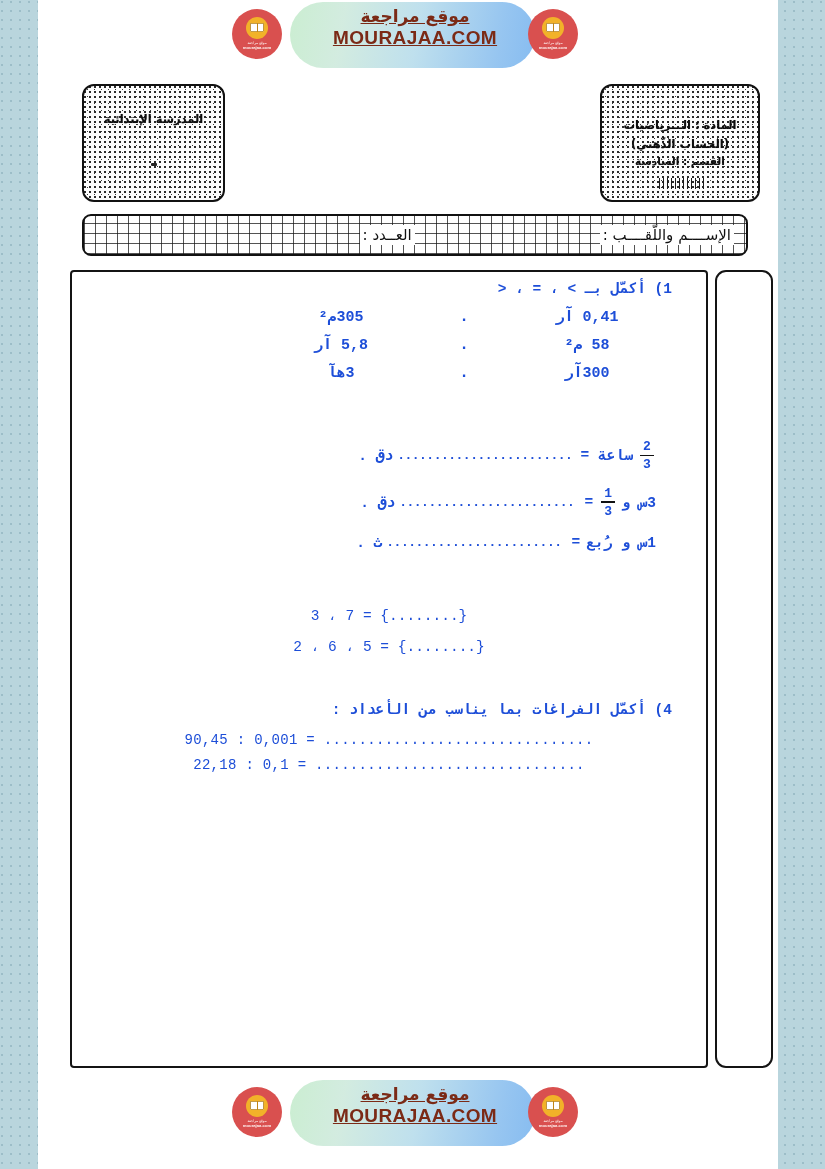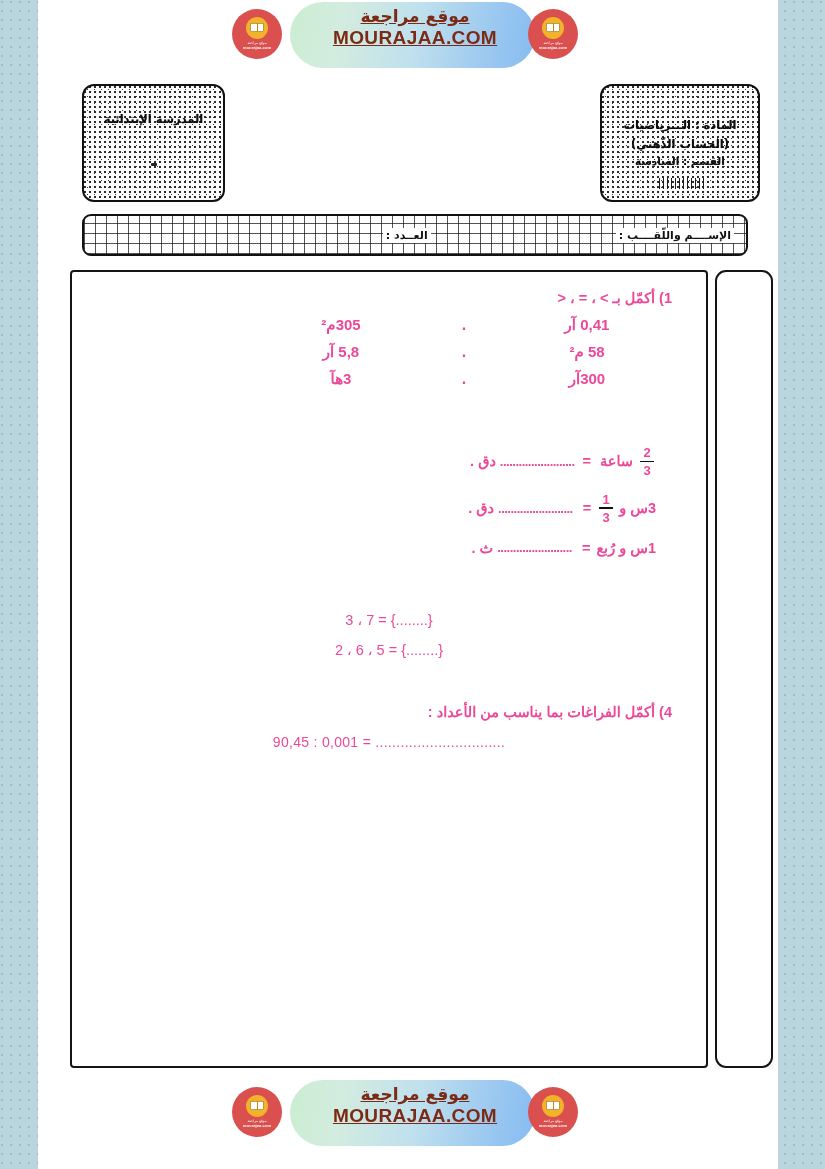--- a/index.html
+++ b/index.html
@@ -217,22 +217,22 @@
   .namebar-row {
     position: relative;
     z-index: 3;
     display: flex;
     align-items: center;
     height: 100%;
     padding: 0 12px;
   }
   .nb-label {
     font-family: "DejaVu Sans", sans-serif;
-    font-size: 11px;
-    font-weight: bold;
+    font-size: 15px;
+    font-weight: normal;
     color: #111;
     background: #ffffff;
     padding: 1px 3px;
     white-space: nowrap;
   }
   .nb-label.grade { margin-right: 185px; }
 
   
   .exam-wrap {
     position: absolute;
@@ -259,23 +259,23 @@
     width: 58px;
     height: 798px;
     border: 2.4px solid #141414;
     border-radius: 11px;
     box-sizing: border-box;
     background: #ffffff;
   }
 
   .content {
     direction: rtl;
-    font-family: Liberation Sans, sans-serif;
-    color: #ec4899;
-    padding: 18px 34px 0 34px;
+    font-family: Liberation Mono, monospace;
+    color: #1d4ed8;
+    padding: 8px 34px 0 34px;
   }
   .q-title {
     font-size: 14.5px;
     font-weight: bold;
     text-align: right;
     margin: 0 0 6px 0;
     letter-spacing: 0.2px;
   }
   .ex-block { margin-bottom: 20px; }
   .ex1-rows { margin-top: 10px; }
@@ -464,20 +464,21 @@
           <div class="ex3-row">2 ، 6 ، 5 =  {........}</div>
         </div>
       </div>
 
       <div class="spacer-lg"></div>
 
       <div class="ex-block">
         <p class="q-title">4) أكمّل الفراغات بما يناسب من الأعداد :</p>
         <div class="ex4-rows">
           <div class="ex4-row">90,45 : 0,001 = ...............................</div>
+          <div class="ex4-row">22,18 : 0,1 = ...............................</div>
         </div>
       </div>
 
     </div>
   </div>
 
   <div class="side-strip"></div>
 </div>
 
 <div class="watermark wm-bottom">

